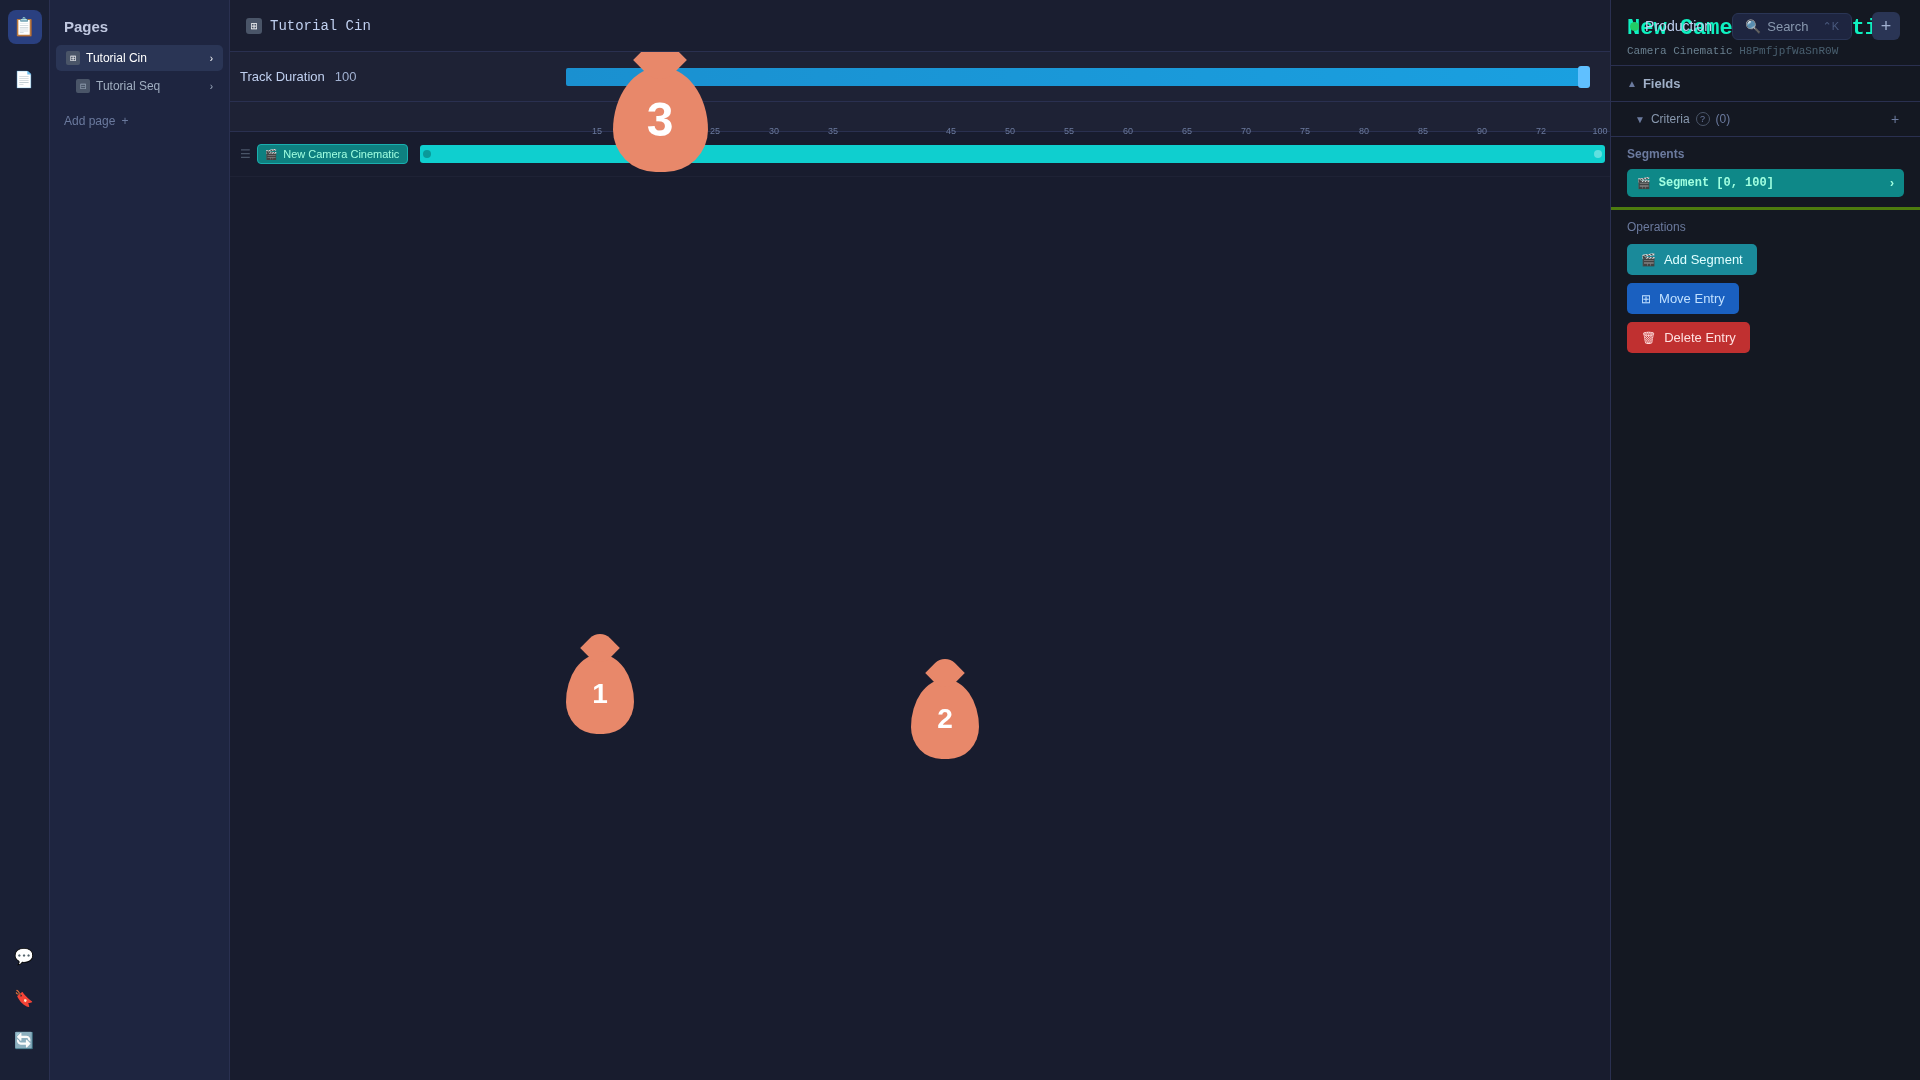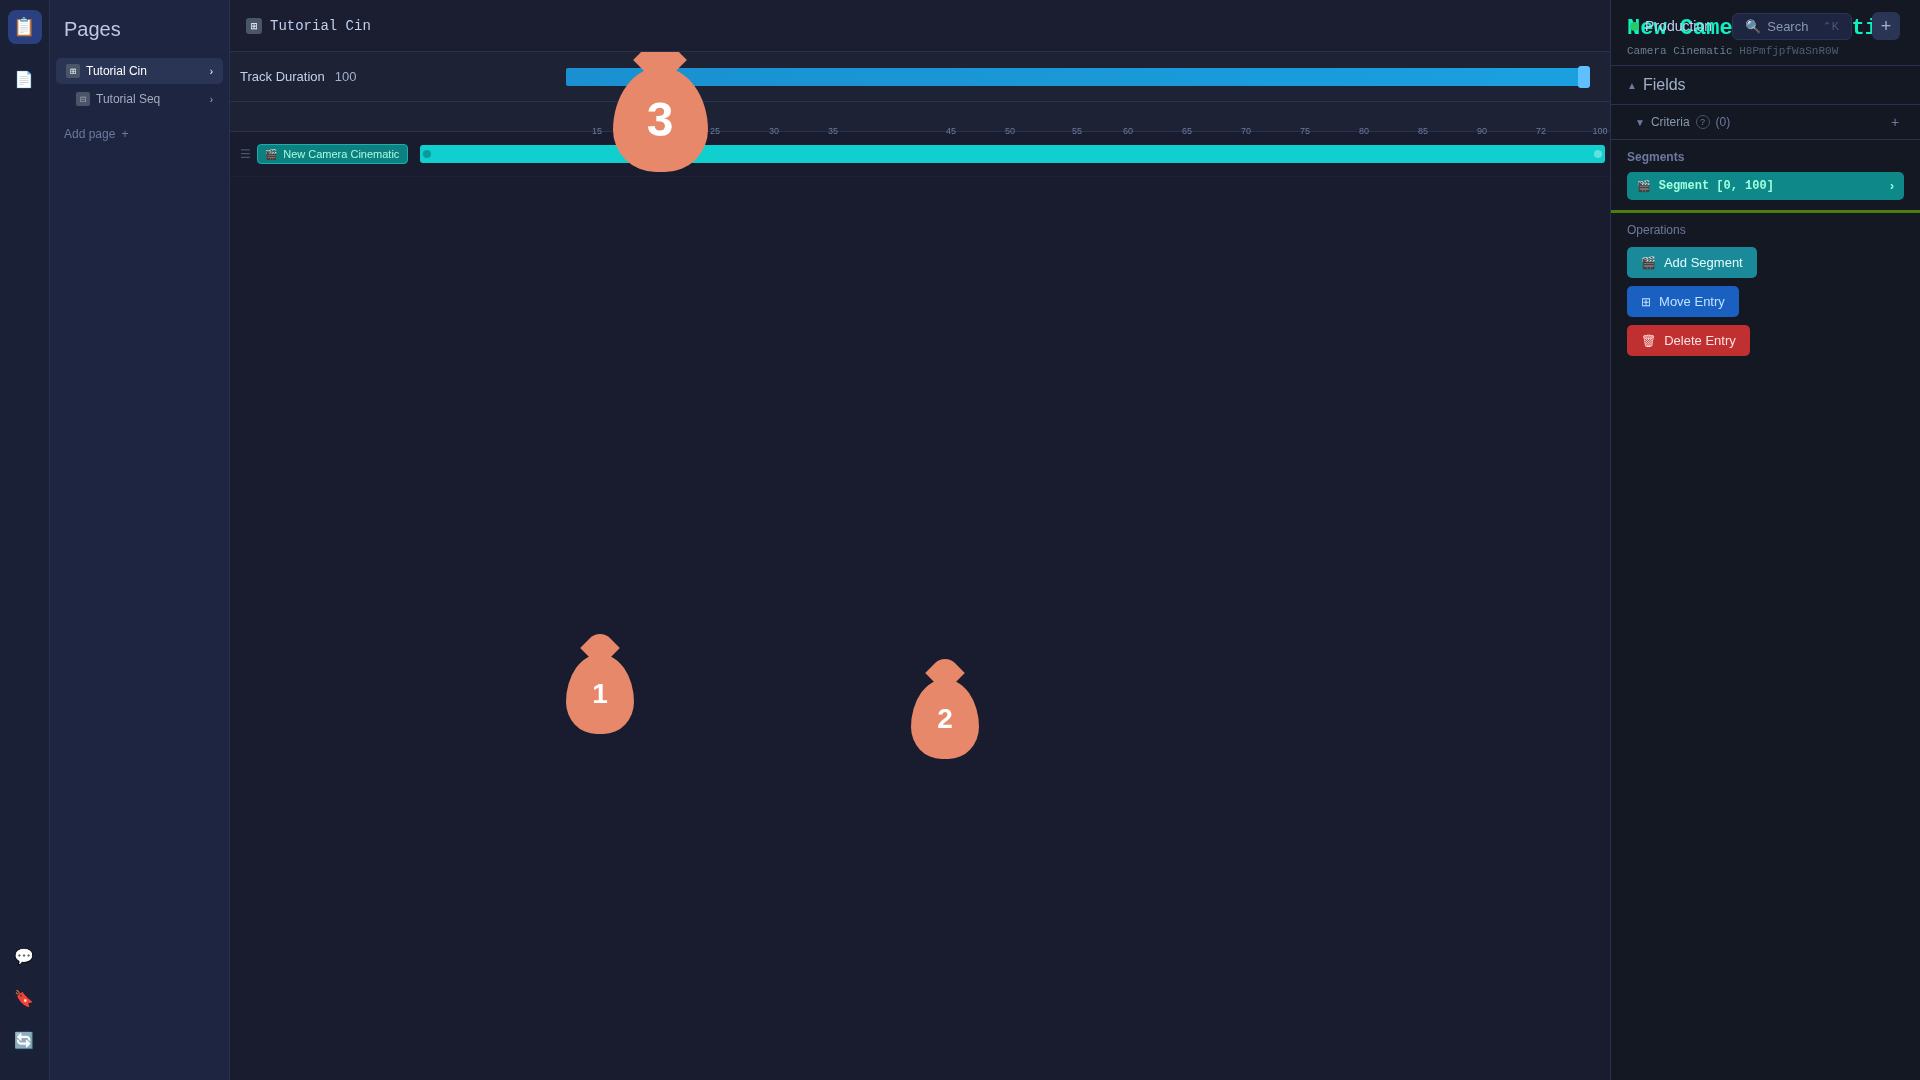--- a/index.html
+++ b/index.html
@@ -60,24 +60,24 @@
     .sidebar {
       width: 180px;
       background: #1e2540;
       border-right: 1px solid #2a3050;
       display: flex;
       flex-direction: column;
       padding: 10px 0;
     }
     .sidebar-header {
       padding: 8px 14px;
-      font-size: 20px;
-      font-weight: 400;
+      font-size: 15px;
+      font-weight: 700;
       color: #c0c8e0;
-      margin-bottom: 8px;
+      margin-bottom: 1px;
     }
     .sidebar-item {
       display: flex;
       align-items: center;
       padding: 6px 10px;
       cursor: pointer;
       border-radius: 5px;
       margin: 1px 6px;
       color: #a0aec0;
       font-size: 12px;
@@ -415,22 +415,22 @@
       padding: 10px 16px;
       font-size: 13px;
       color: #a0b0c8;
       border-bottom: 1px solid #2a3050;
     }
     .fields-header .chevron {
       font-size: 10px;
       color: #6b7a9e;
     }
     .fields-header .label {
-      font-size: 16px;
-      font-weight: 400;
+      font-size: 13px;
+      font-weight: 700;
     }
 
     .criteria-row {
       display: flex;
       align-items: center;
       gap: 6px;
       padding: 8px 16px 8px 24px;
       border-bottom: 1px solid #2a3050;
     }
     .criteria-row .chevron {
@@ -718,21 +718,21 @@
     <div class="timeline-ruler">
       <div class="ruler-marks" id="ruler-marks-container">
           <span class="ruler-mark" style="left: 15%;">15</span>
           <span class="ruler-mark" style="left: 20%;">20</span>
           <span class="ruler-mark" style="left: 25%;">25</span>
           <span class="ruler-mark" style="left: 30%; text-align: right;">30</span>
           <span class="ruler-mark" style="left: 35%;">35</span>
           <span class="ruler-mark" style="left: 40%; margin-top: 28px;">40</span>
           <span class="ruler-mark" style="left: 45%;">45</span>
           <span class="ruler-mark" style="left: 50%;">50</span>
-          <span class="ruler-mark" style="left: 55%; margin-left: 8px;">55</span>
+          <span class="ruler-mark" style="left: 55%;">55</span>
           <span class="ruler-mark" style="left: 60%;">60</span>
           <span class="ruler-mark" style="left: 65%;">65</span>
           <span class="ruler-mark" style="left: 70%;">70</span>
           <span class="ruler-mark" style="left: 75%;">75</span>
           <span class="ruler-mark" style="left: 80%;">80</span>
           <span class="ruler-mark" style="left: 85%;">85</span>
           <span class="ruler-mark" style="left: 90%;">90</span>
           <span class="ruler-mark" style="left: 95%;">72</span>
           <span class="ruler-mark" style="left: 100%;">100</span>
         </div>

